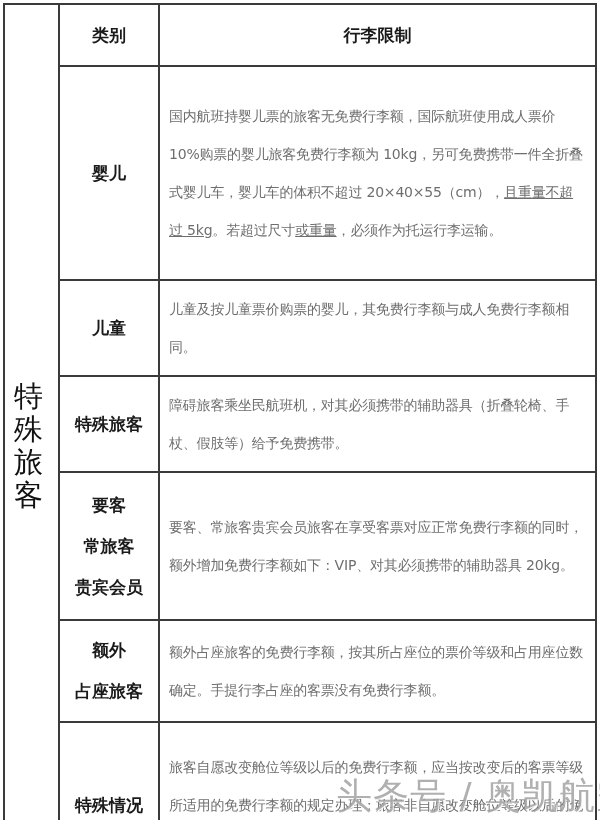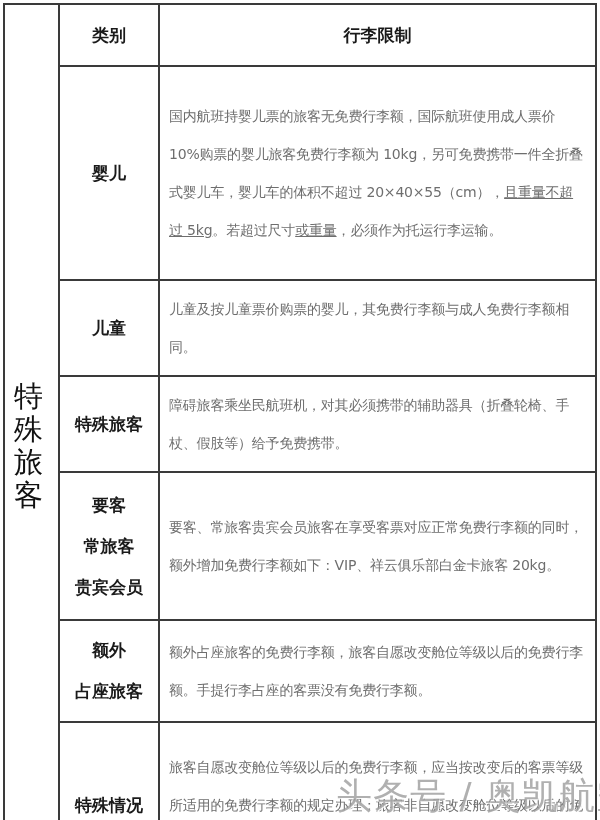--- a/index.html
+++ b/index.html
@@ -55,29 +55,29 @@
     </td>
     <td class="desc">障碍旅客乘坐民航班机，对其必须携带的辅助器具（折叠轮椅、手杖、假肢等）给予免费携带。</td>
   </tr>
 
   <tr style="height:148px">
     <td class="cat">
       <span class="ln">要客</span>
       <span class="ln">常旅客</span>
       <span class="ln">贵宾会员</span>
     </td>
-    <td class="desc">要客、常旅客贵宾会员旅客在享受客票对应正常免费行李额的同时，额外增加免费行李额如下：VIP、祥云俱乐部白金卡旅客 20kg。</td>
+    <td class="desc">要客、常旅客贵宾会员旅客在享受客票对应正常免费行李额的同时，额外增加免费行李额如下：VIP、对其必须携带的辅助器具 20kg。</td>
   </tr>
 
   <tr style="height:100px">
     <td class="cat">
       <span class="ln">额外</span>
       <span class="ln">占座旅客</span>
     </td>
-    <td class="desc">额外占座旅客的免费行李额，旅客自愿改变舱位等级以后的免费行李额。手提行李占座的客票没有免费行李额。</td>
+    <td class="desc">额外占座旅客的免费行李额，按其所占座位的票价等级和占用座位数确定。手提行李占座的客票没有免费行李额。</td>
   </tr>
 
   <tr style="height:166px">
     <td class="cat">
       <span class="ln">特殊情况</span>
     </td>
     <td class="desc">旅客自愿改变舱位等级以后的免费行李额，应当按改变后的客票等级所适用的免费行李额的规定办理；旅客非自愿改变舱位等级以后的免费行李额，应当按原客票等级所适用的免费行李额的规定计算。</td>
   </tr>
 </tbody>
   </table>

